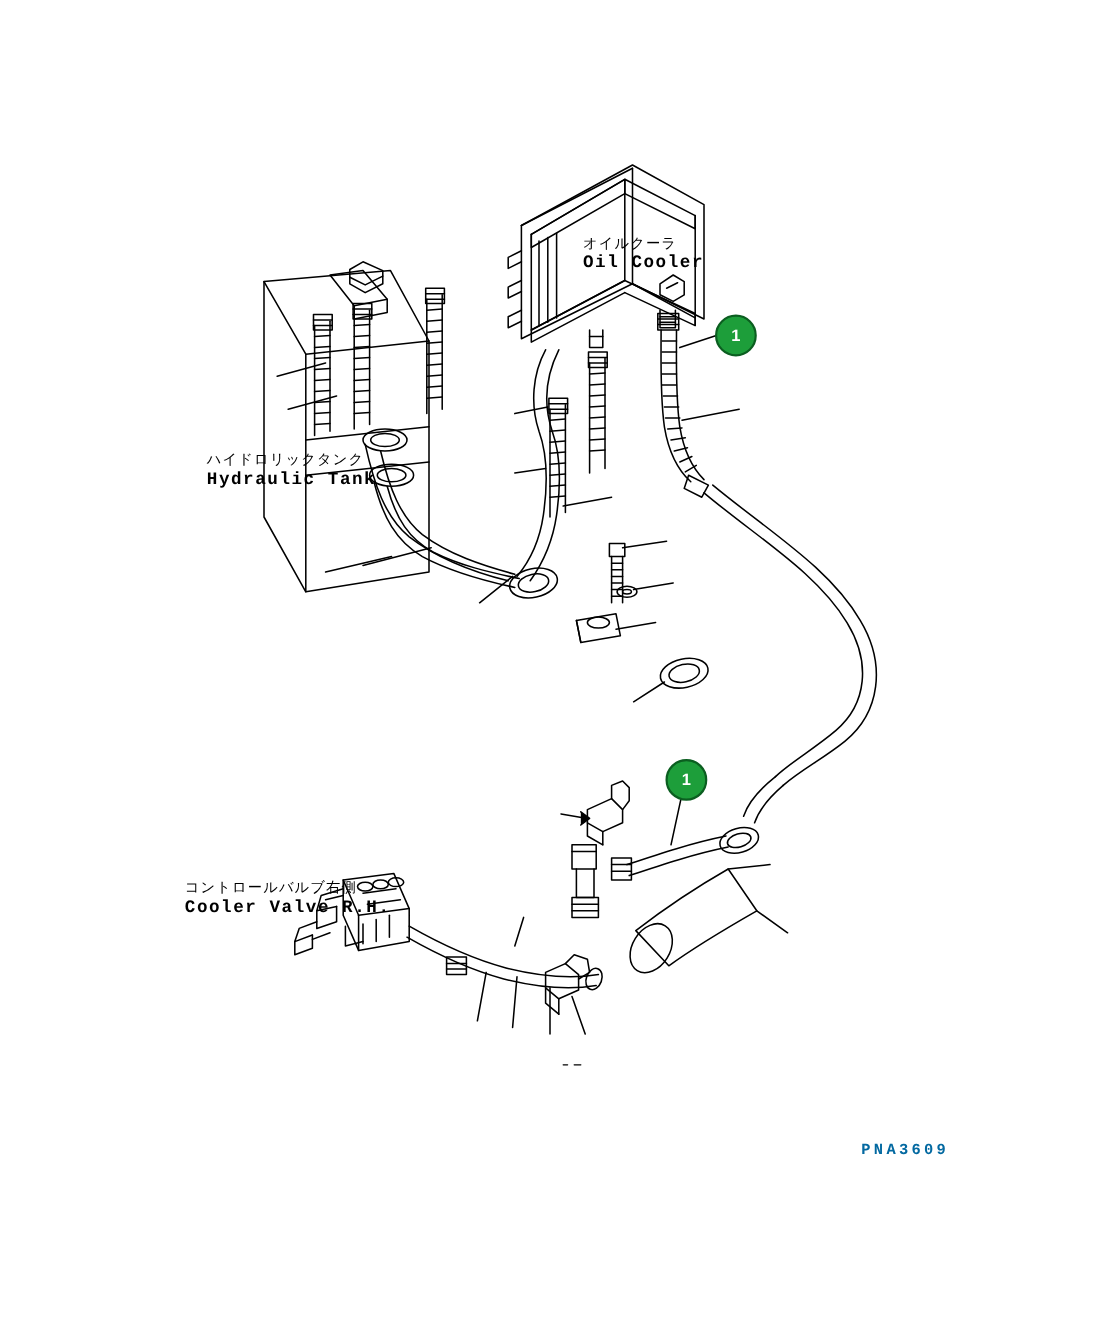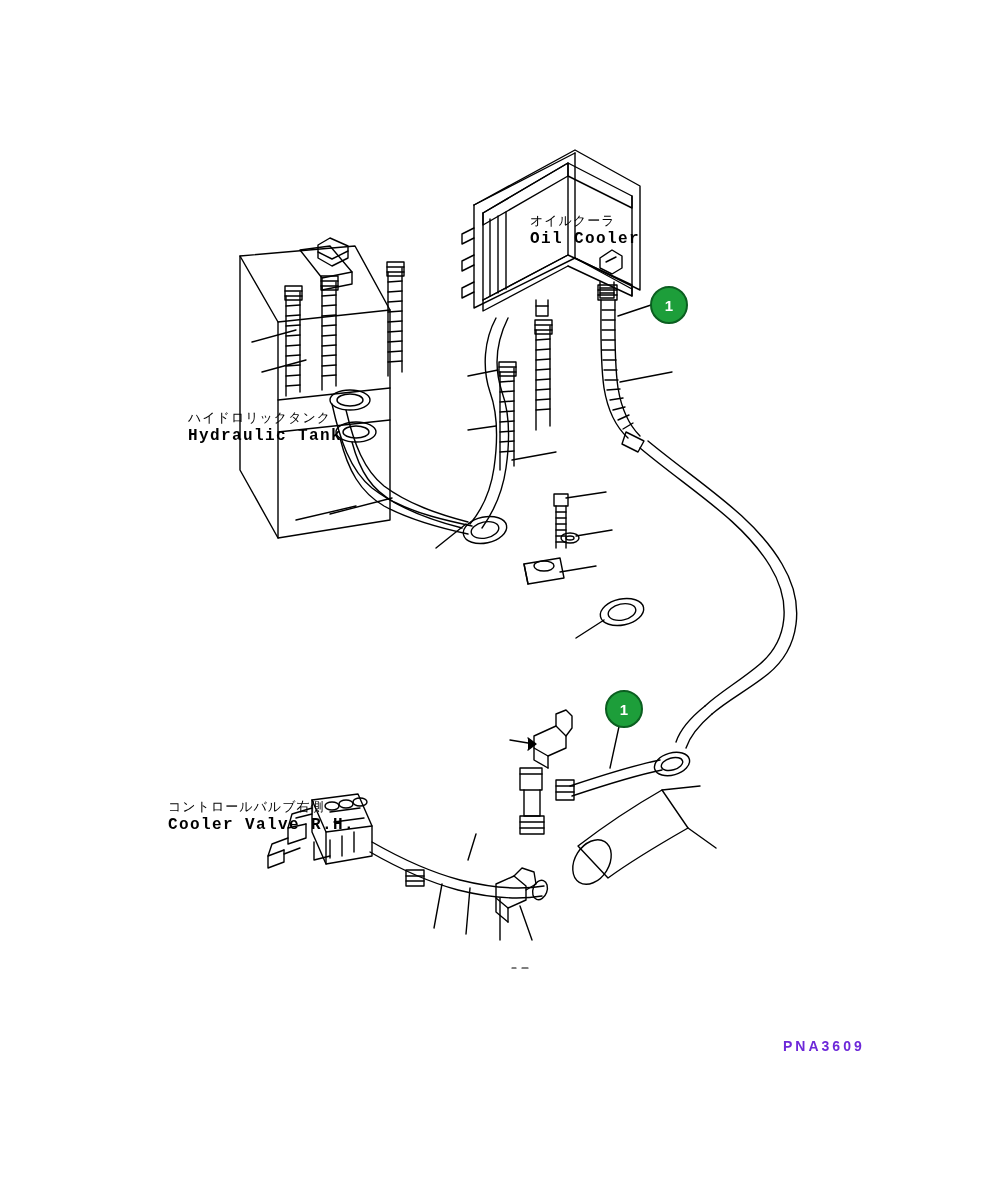--- a/index.html
+++ b/index.html
@@ -51,24 +51,24 @@
     font-family: "Liberation Sans", sans-serif;
     font-size: 15px;
     font-weight: bold;
     display: flex;
     align-items: center;
     justify-content: center;
     box-sizing: border-box;
   }
   .figcode {
     position: absolute;
-    font-family: Liberation Sans, sans-serif;
+    font-family: Liberation Mono, monospace;
     font-size: 14px;
     letter-spacing: 3px;
-    color: #6d28d9;
+    color: #0369a1;
     font-weight: bold;
   }
   .refnote {
     position: absolute;
   }
   .refnote div {
     white-space: pre;
     color: #000000;
   }
 </style>

